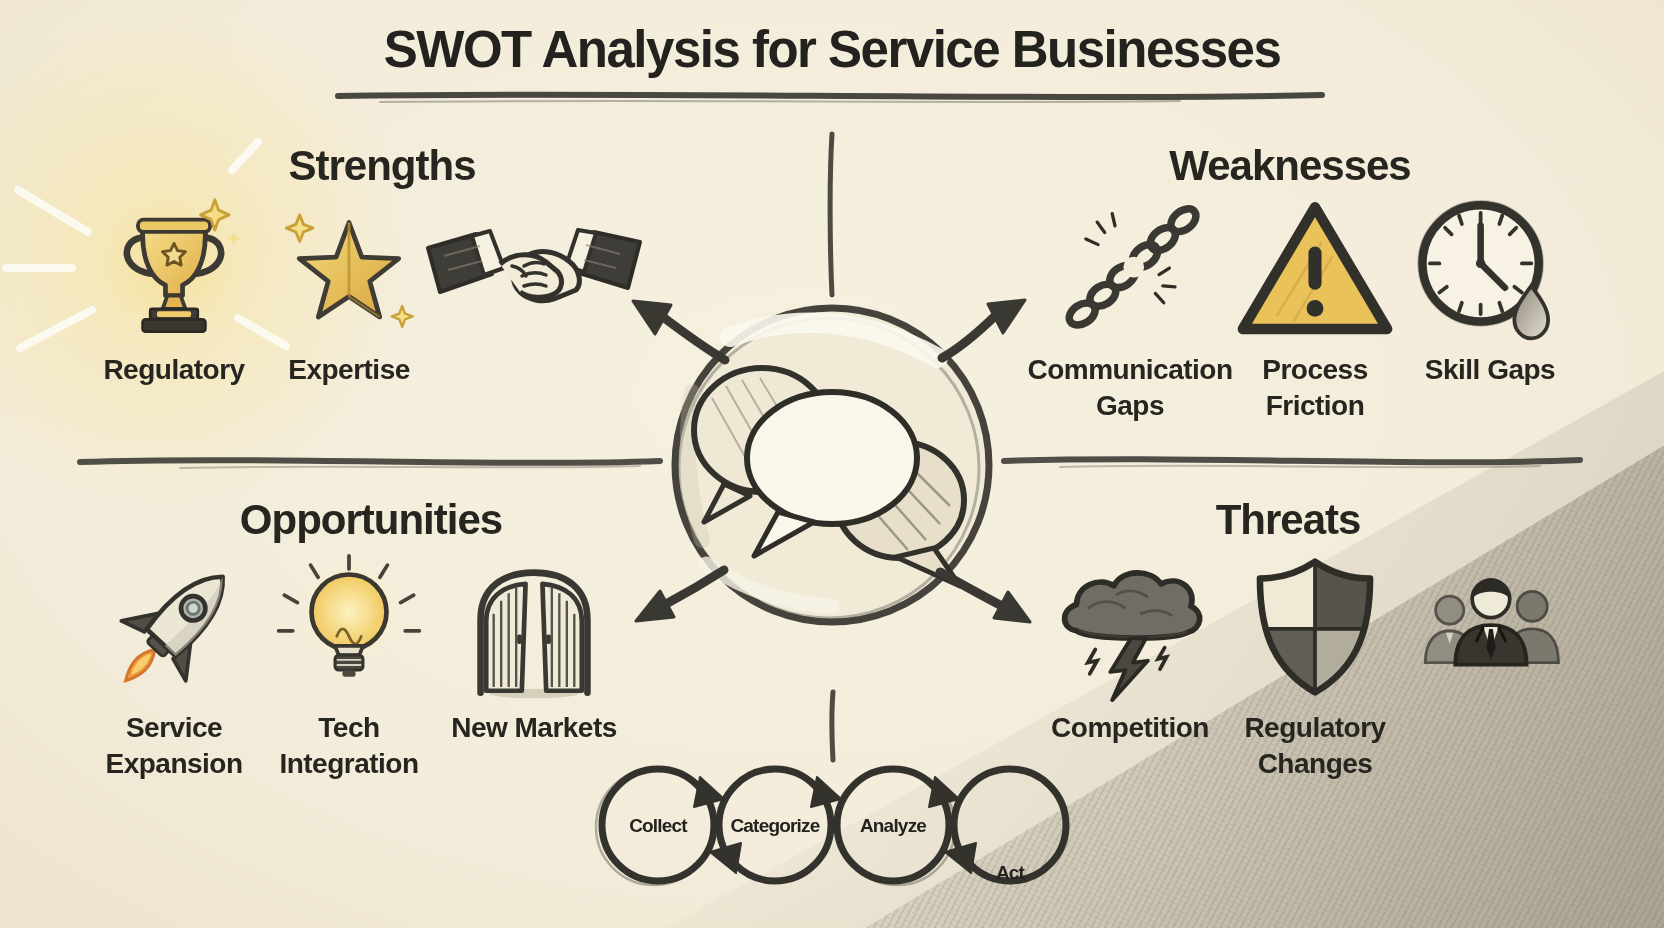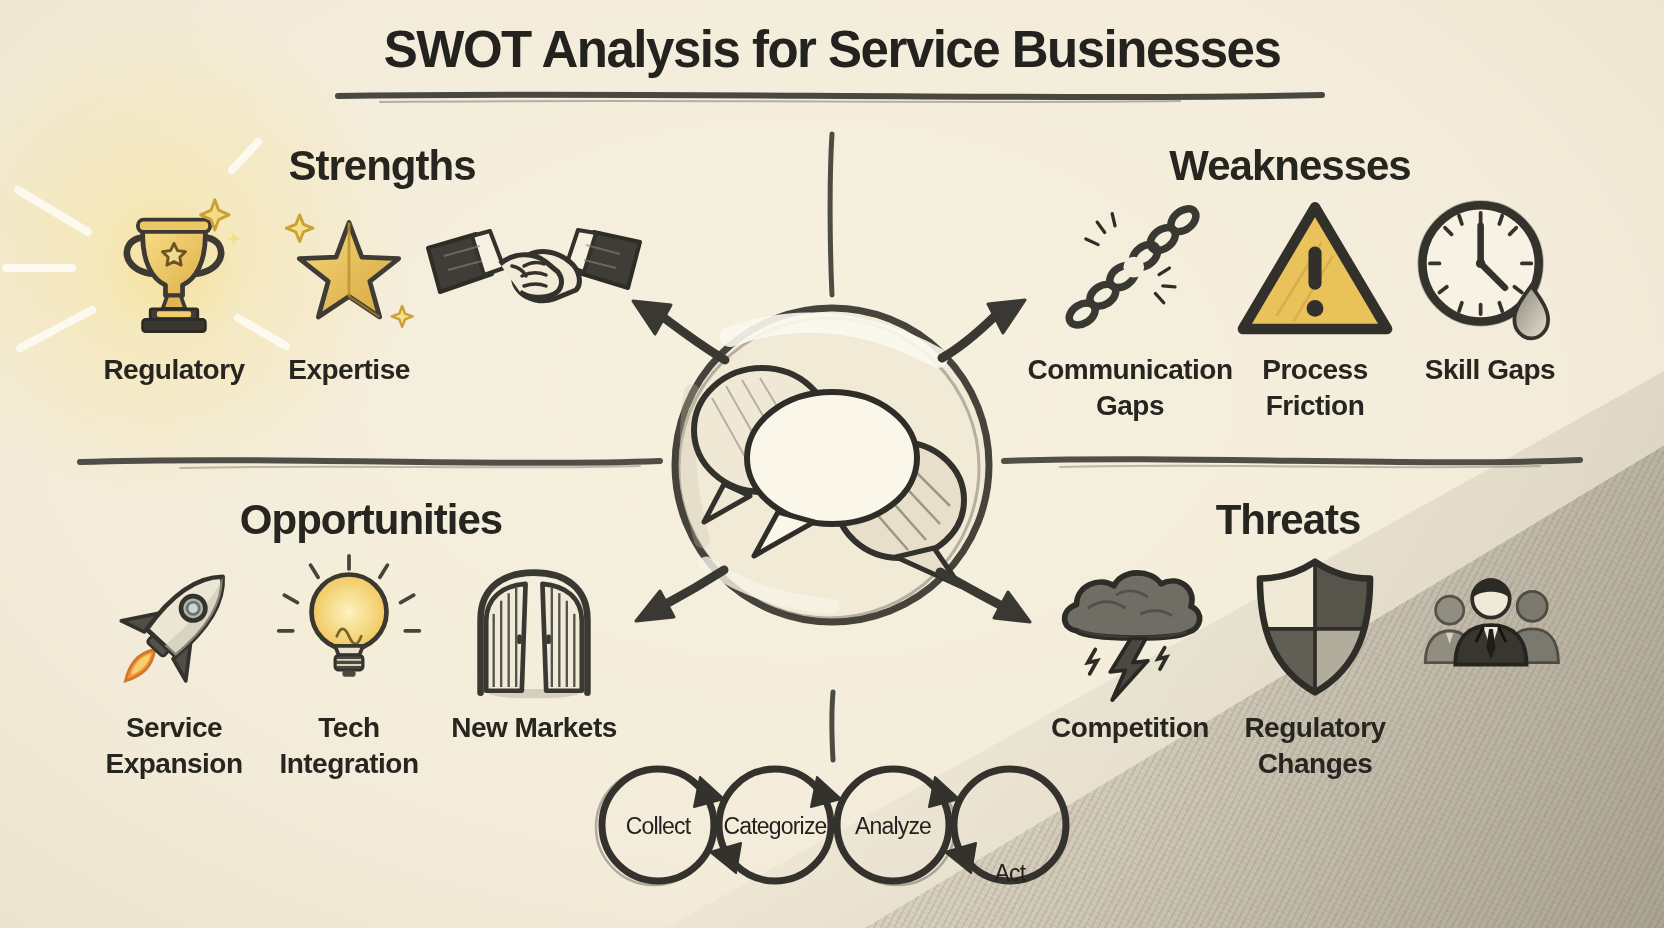--- a/index.html
+++ b/index.html
@@ -27,21 +27,21 @@
     margin-top:8px;font-size:28px;font-weight:bold;line-height:36px;
     text-align:center;white-space:pre-line;letter-spacing:-0.5px;color:#26251f;
   }
   .center-label{
     top:457px;left:832px;transform:translate(-50%,-50%);
     font-size:31px;font-weight:bold;line-height:37px;text-align:center;
     white-space:pre-line;letter-spacing:-0.5px;color:#23221e;z-index:6;
   }
   .cycle-label{
     transform:translate(-50%,-50%);
-    font-size:23px;font-weight:normal;letter-spacing:-0.8px;white-space:nowrap;color:#23221e;z-index:6;
+    font-size:19px;font-weight:bold;letter-spacing:-0.8px;white-space:nowrap;color:#23221e;z-index:6;
   }
   .lineart{top:0;left:0;z-index:3;}
   .glow-topleft{
     top:0;left:0;width:420px;height:520px;pointer-events:none;z-index:1;
     background:radial-gradient(circle at 160px 255px, rgba(247,227,150,0.60) 0%, rgba(247,227,150,0.28) 38%, rgba(247,227,150,0) 68%);
   }
   .corner-shade{
     top:0;left:0;width:1664px;height:928px;pointer-events:none;z-index:2;
     background:
       repeating-linear-gradient(118deg, rgba(104,98,86,0.15) 0 2px, rgba(104,98,86,0) 2px 6px),

